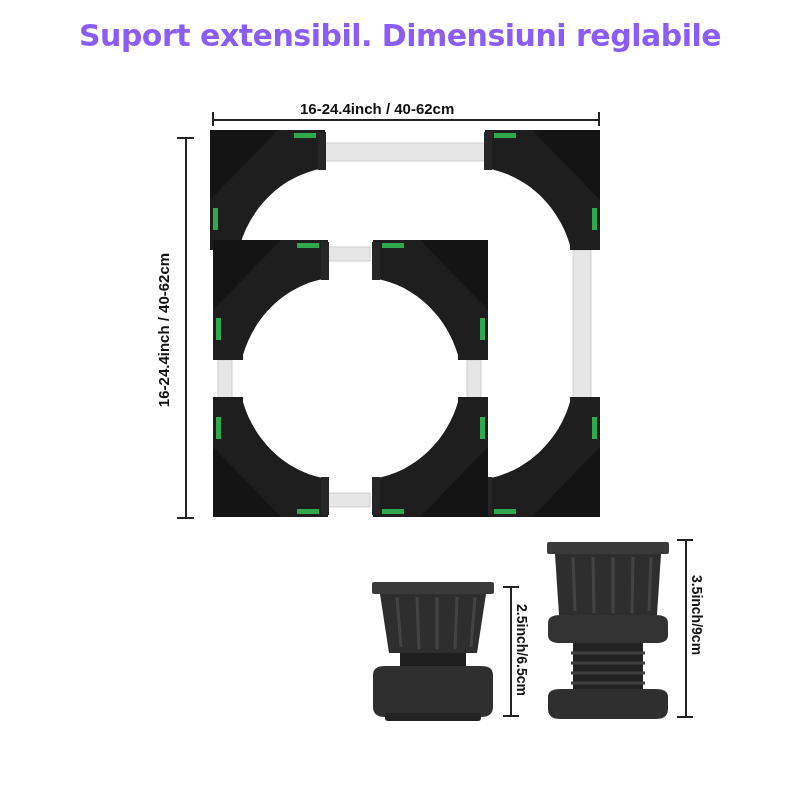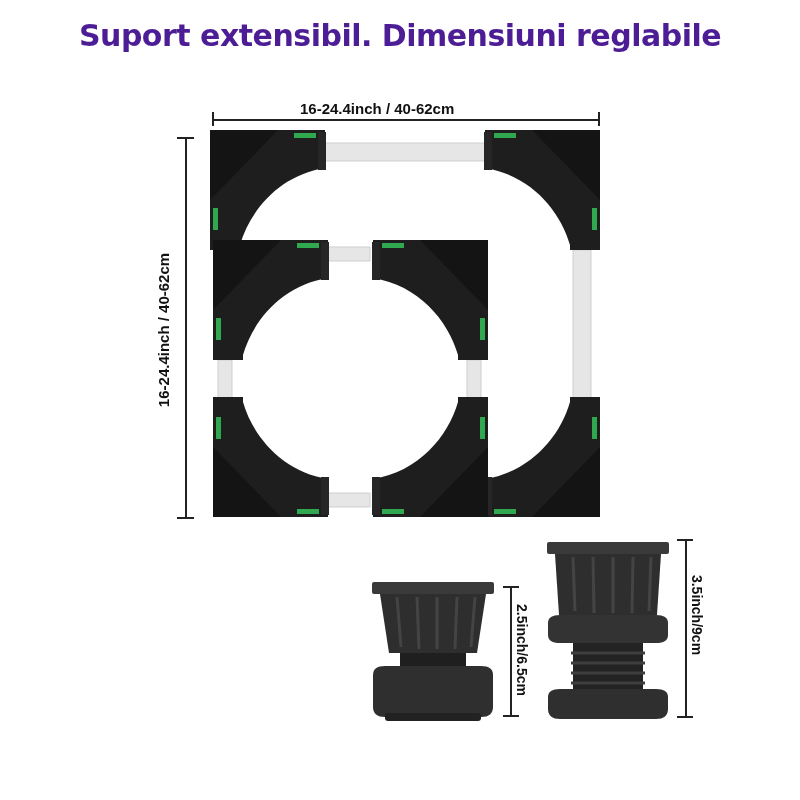--- a/index.html
+++ b/index.html
@@ -1,17 +1,17 @@
 <!DOCTYPE html>
 <html><head>
 <meta charset="utf-8">
 <style>
   html, body { margin:0; padding:0; background:#ffffff; }
   body { width:800px; height:800px; position:relative; overflow:hidden; font-family:"Liberation Sans", sans-serif; }
-  .title { position:absolute; left:0; top:18px; width:800px; text-align:center; font-family:"DejaVu Sans", sans-serif; font-weight:bold; font-size:30px; color:#4c1d95; letter-spacing:-0.5px; }
+  .title { position:absolute; left:0; top:18px; width:800px; text-align:center; font-family:"DejaVu Sans", sans-serif; font-weight:bold; font-size:30px; color:#8b5cf6; letter-spacing:-0.5px; }
   .dim-label { position:absolute; font-family:"Liberation Sans", sans-serif; font-weight:bold; color:#111; white-space:nowrap; }
   .hline { position:absolute; background:#222; }
   .vline { position:absolute; background:#222; }
   .product { position:absolute; }
   .product svg { display:block; }
 </style>
 </head>
 <body>
 
 <div class="title">Suport extensibil. Dimensiuni reglabile</div>

